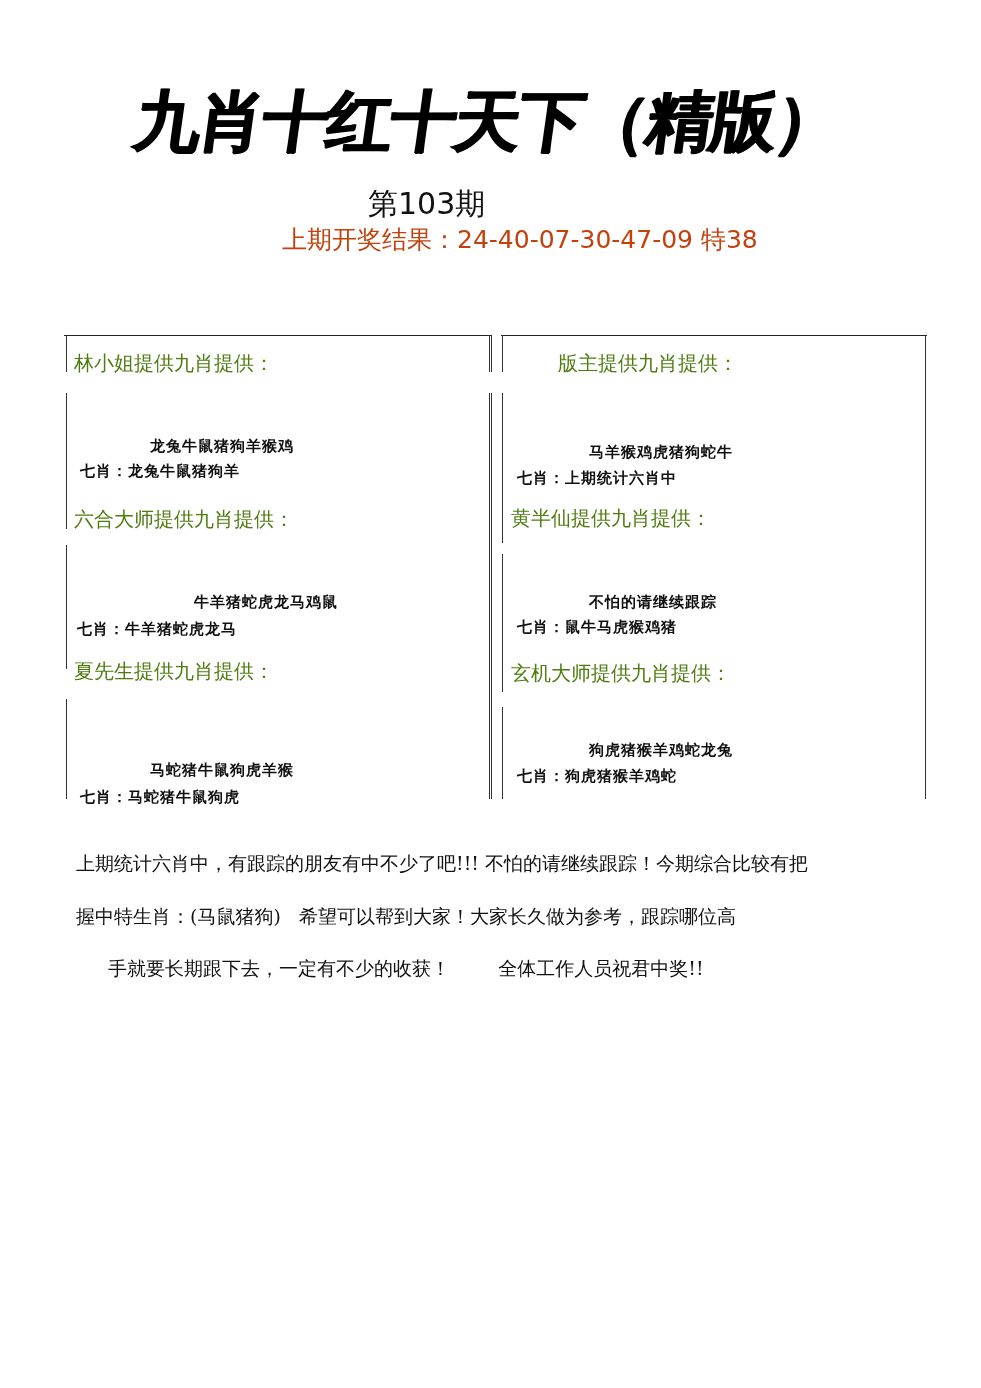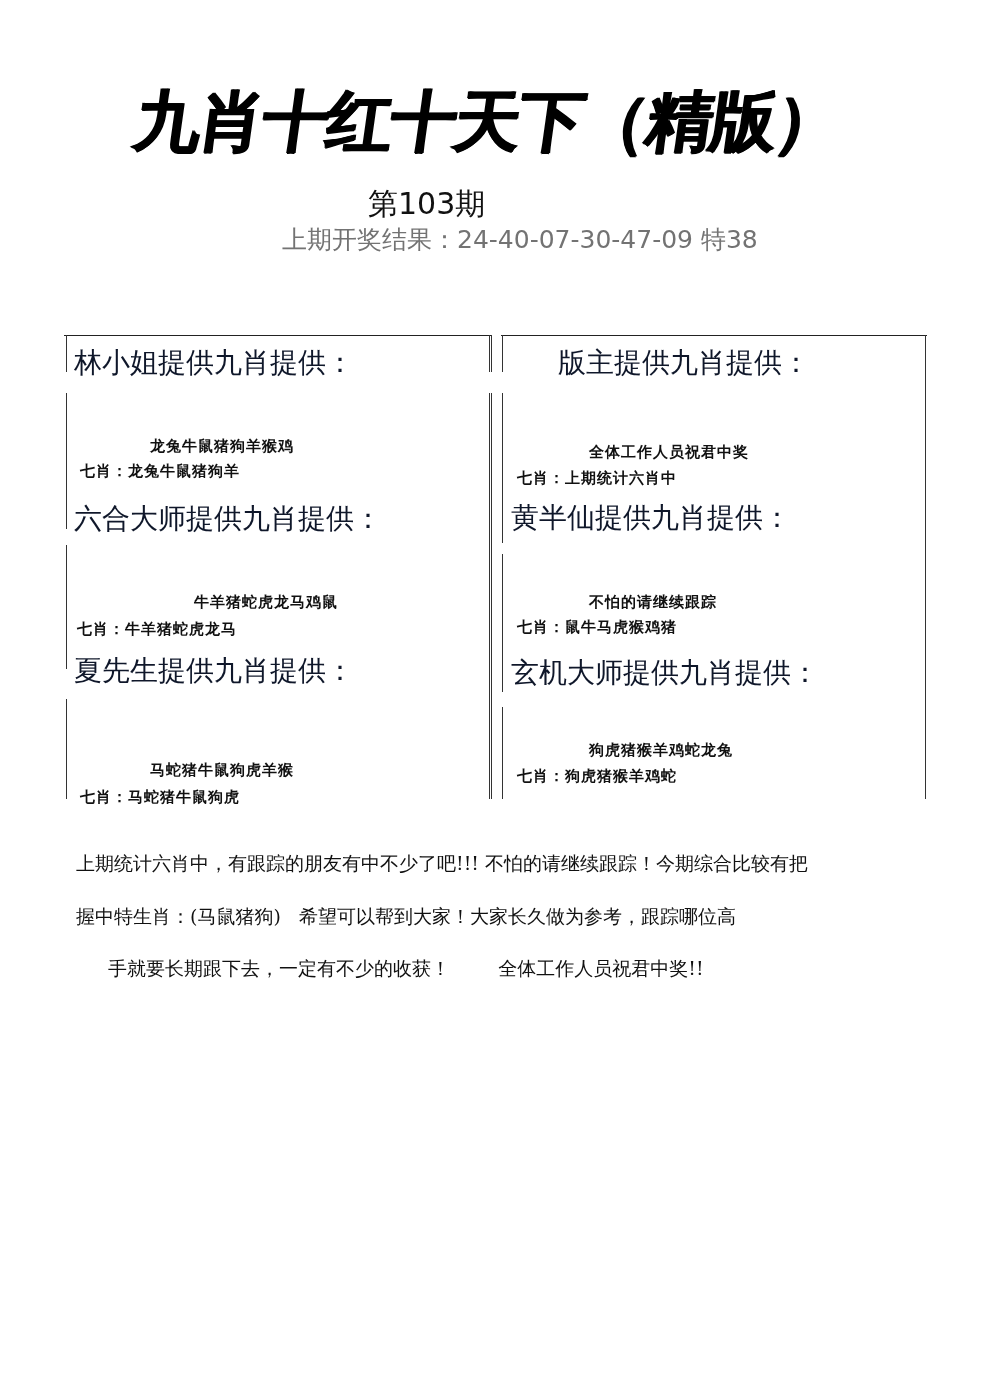--- a/index.html
+++ b/index.html
@@ -41,21 +41,21 @@
       color: #111;
       white-space: nowrap;
     }
     .result {
       position: absolute;
       left: 282px;
       top: 224px;
       font-family: "DejaVu Sans", "Liberation Sans", sans-serif;
       font-size: 25px;
       line-height: 32px;
-      color: #737373;
+      color: #c2410c;
       white-space: nowrap;
     }
     .box {
       position: absolute;
       top: 335px;
       height: 465px;
     }
     .box-left { left: 64px; width: 427px; }
     .box-right { left: 501px; width: 426px; }
     .border-top {
@@ -69,24 +69,24 @@
       width: 0;
       border-left: 1.5px solid #333;
     }
     .section {
       position: absolute;
       left: 0;
       right: 0;
     }
     .sec-title {
       position: absolute;
-      font-size: 28px;
+      font-size: 20px;
       line-height: 26px;
       white-space: nowrap;
-      color: #0f172a;
+      color: #4d7c0f;
     }
     .sec-nine {
       position: absolute;
       font-size: 15px;
       font-weight: bold;
       line-height: 20px;
       white-space: nowrap;
       letter-spacing: 1px;
     }
     .sec-seven {
@@ -154,21 +154,21 @@
   <div class="vline" style="left:1px; top:0; height:37px;"></div>
   <div class="vline" style="left:1px; top:58px; height:150px;"></div>
   <div class="vline" style="left:1px; top:219px; height:138px;"></div>
   <div class="vline" style="left:1px; top:372px; height:92px;"></div>
   <div class="vline" style="left:-10px; top:0; height:37px;"></div>
   <div class="vline" style="left:-10px; top:58px; height:406px;"></div>
   <div class="vline" style="left:424px; top:0; height:464px;"></div>
 
   <div class="section" style="top:0;">
     <div class="sec-title" style="left:57px; top:15px;">版主提供九肖提供：</div>
-    <div class="sec-nine" style="left:88px; top:107px;">全体工作人员祝君中奖</div>
+    <div class="sec-nine" style="left:88px; top:107px;">马羊猴鸡虎猪狗蛇牛</div>
     <div class="sec-seven" style="left:16px; top:133px;">
       <span>七肖：</span><span>上期统计六肖中</span>
     </div>
   </div>
 
   <div class="section" style="top:0;">
     <div class="sec-title" style="left:10px; top:170px;">黄半仙提供九肖提供：</div>
     <div class="sec-nine" style="left:88px; top:257px;">不怕的请继续跟踪</div>
     <div class="sec-seven" style="left:16px; top:282px;">
       <span>七肖：</span><span>鼠牛马虎猴鸡猪</span>

